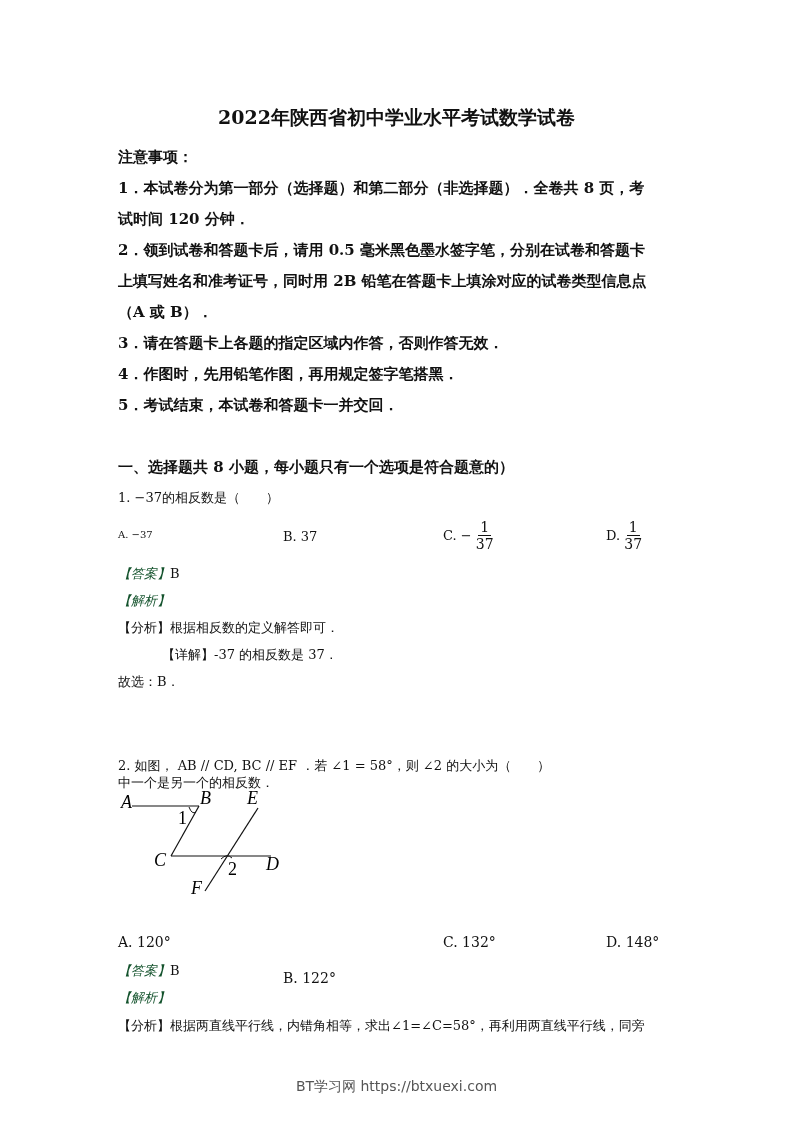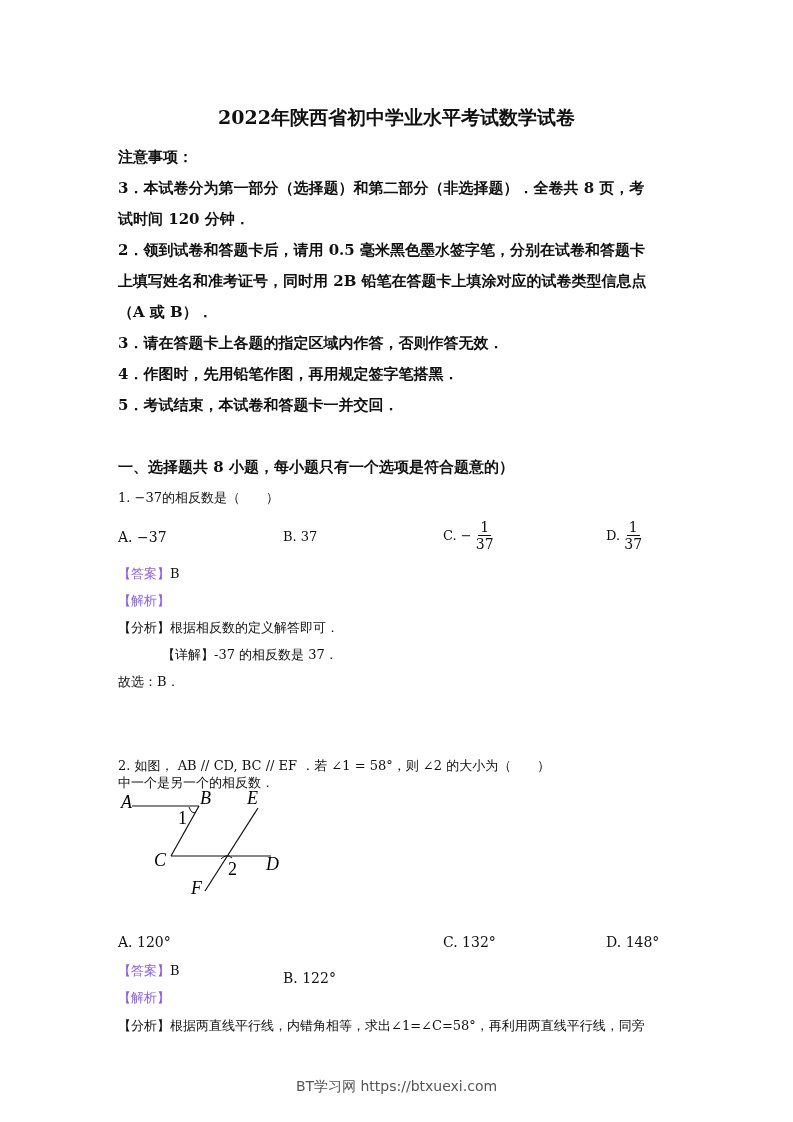--- a/index.html
+++ b/index.html
@@ -3,48 +3,48 @@
 <meta charset="utf-8">
 <style>
   html, body { margin:0; padding:0; background:#ffffff; }
   body { width:793px; height:1122px; position:relative; overflow:hidden;
          font-family:"DejaVu Serif","Liberation Serif",serif; color:#111; }
   .page { position:absolute; left:0; top:7px; width:793px; height:912px;padding-left:20px; }
   .abs { position:absolute; white-space:nowrap; }
   .title { left:0; width:793px; text-align:center; top:98px; font-size:19px; font-weight:bold; }
   .bold { font-weight:bold; font-size:15px; }
   .normal { font-size:13px; }
-  .tag-blue { color:#8b5cf6; }
+  .tag-blue { color:#14532d;font-style:italic; }
   .center { left:0; width:793px; text-align:center; }
   .frac { display:inline-flex; flex-direction:column; align-items:center; vertical-align:middle; font-size:14px; line-height:16px; }
   .frac .num { border-bottom:1px solid #111; padding:0 2px; }
   .footer { font-family:"DejaVu Sans","Liberation Sans",sans-serif; color:#555; font-size:14px; }
   svg text { font-family:"Liberation Serif","DejaVu Serif",serif; font-style:italic; font-size:18px; }
 </style>
 </head>
 <body>
 
 <div class="page">
 
   <div class="abs title">2022年陕西省初中学业水平考试数学试卷</div>
 
   <div class="abs bold" style="left:118px;top:141px;">注意事项：</div>
-  <div class="abs bold" style="left:118px;top:172px;">3．本试卷分为第一部分（选择题）和第二部分（非选择题）．全卷共 8 页，考</div>
+  <div class="abs bold" style="left:118px;top:172px;">1．本试卷分为第一部分（选择题）和第二部分（非选择题）．全卷共 8 页，考</div>
   <div class="abs bold" style="left:118px;top:203px;">试时间 120 分钟．</div>
   <div class="abs bold" style="left:118px;top:234px;">2．领到试卷和答题卡后，请用 0.5 毫米黑色墨水签字笔，分别在试卷和答题卡</div>
   <div class="abs bold" style="left:118px;top:265px;">上填写姓名和准考证号，同时用 2B 铅笔在答题卡上填涂对应的试卷类型信息点</div>
   <div class="abs bold" style="left:118px;top:296px;">（A 或 B）．</div>
   <div class="abs bold" style="left:118px;top:327px;">3．请在答题卡上各题的指定区域内作答，否则作答无效．</div>
   <div class="abs bold" style="left:118px;top:358px;">4．作图时，先用铅笔作图，再用规定签字笔搭黑．</div>
   <div class="abs bold" style="left:118px;top:389px;">5．考试结束，本试卷和答题卡一并交回．</div>
 
   <div class="abs bold" style="left:118px;top:451px;">一、选择题共 8 小题，每小题只有一个选项是符合题意的）</div>
 
   <div class="abs normal" style="left:118px;top:482px;">1. −37的相反数是（　　）</div>
-  <div class="abs normal" style="left:118px;top:522px;font-size:14px;">A.  −37</div>
+  <div class="abs normal" style="left:118px;top:522px;font-size:10px;">A.  −37</div>
   <div class="abs normal" style="left:283px;top:522px;font-size:13px;">B. 37</div>
   <div class="abs normal" style="left:443px;top:512px;">
     <span style="vertical-align:middle;font-size:13px;">C.  −</span>
     <span class="frac">
       <span class="num">1</span>
       <span>37</span>
     </span>
   </div>
   <div class="abs normal" style="left:606px;top:512px;">
     <span style="vertical-align:middle;font-size:13px;">D.</span>

